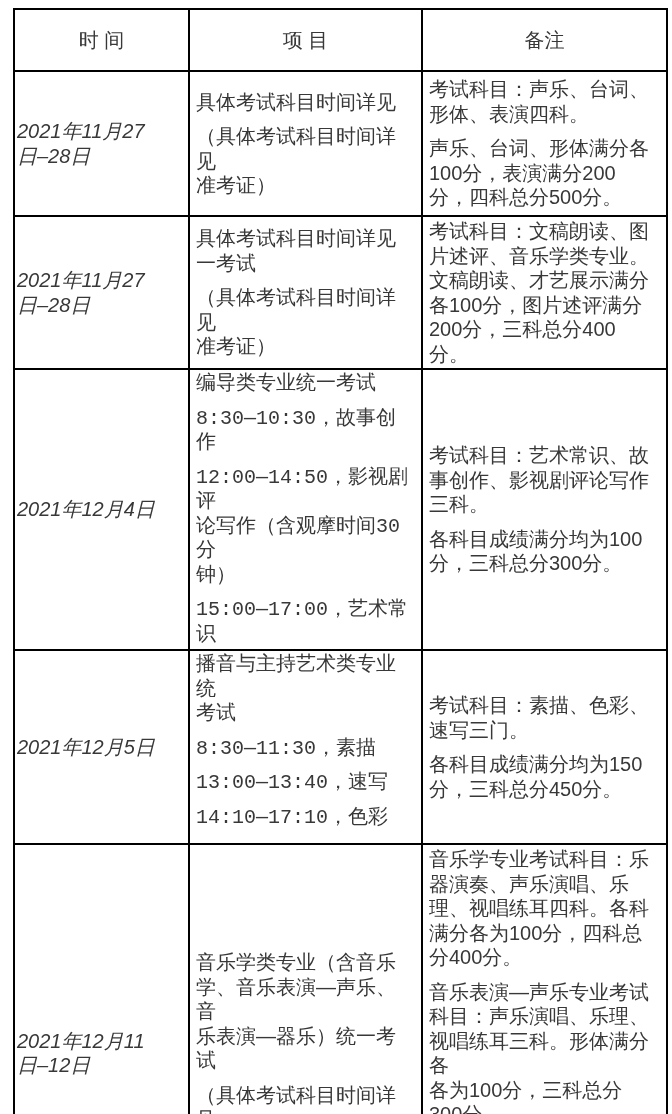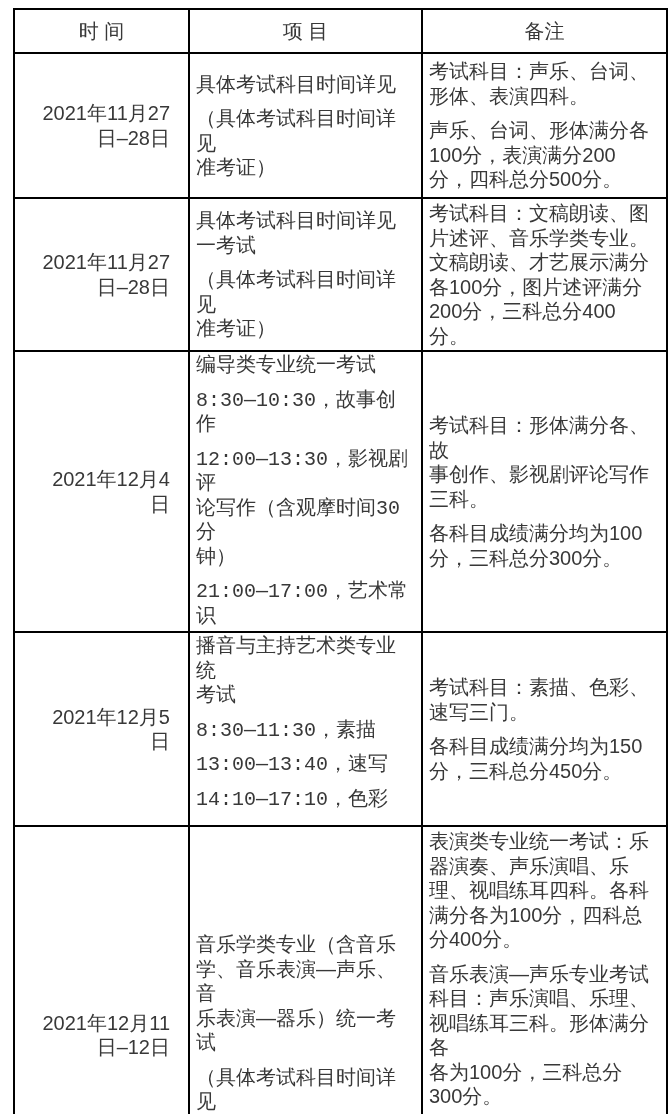--- a/index.html
+++ b/index.html
@@ -29,27 +29,28 @@
   col.c3 { width: 245px; }
   th, td {
     border: 2px solid #000000;
     font-weight: normal;
     vertical-align: middle;
     overflow: hidden;
   }
   th {
     height: 28px;
     text-align: center;
-    padding: 7px 4px;
+    padding: 16px 4px;
   }
   td { padding: 2px 6px; }
   td.time {
-    text-align: right;
+    text-align: left;
     white-space: pre-line;
-    padding: 2px 18px;
+    padding: 2px 2px;
+    font-style: italic;
   }
   td p {
     margin: 0 0 10px 0;
     white-space: pre-wrap;
   }
   td p:last-child { margin-bottom: 0; }
   tr.r1 { height: 145px; }
   tr.r2 { height: 152px; }
   tr.r3 { height: 183px; }
   tr.r4 { height: 194px; }
@@ -109,27 +110,27 @@
 各100分，图片述评满分
 200分，三科总分400
 分。</p>
           </td>
       </tr>
       <tr class="r3">
         <td class="time">2021年12月4日</td>
         <td class="item">
             <p>编导类专业统一考试</p>
             <p>8:30—10:30，故事创作</p>
-            <p>12:00—13:30，影视剧评
+            <p>12:00—14:50，影视剧评
 论写作（含观摩时间30分
 钟）</p>
-            <p>21:00—17:00，艺术常识</p>
+            <p>15:00—17:00，艺术常识</p>
           </td>
         <td class="note">
-            <p>考试科目：形体满分各、故
+            <p>考试科目：艺术常识、故
 事创作、影视剧评论写作
 三科。</p>
             <p>各科目成绩满分均为100
 分，三科总分300分。</p>
           </td>
       </tr>
       <tr class="r4">
         <td class="time">2021年12月5日</td>
         <td class="item">
             <p>播音与主持艺术类专业统
@@ -149,21 +150,21 @@
         <td class="time">2021年12月11
 日–12日</td>
         <td class="item">
             <p>音乐学类专业（含音乐
 学、音乐表演—声乐、音
 乐表演—器乐）统一考试</p>
             <p>（具体考试科目时间详见
 准考证）</p>
           </td>
         <td class="note">
-            <p>表演类专业统一考试：乐
+            <p>音乐学专业考试科目：乐
 器演奏、声乐演唱、乐
 理、视唱练耳四科。各科
 满分各为100分，四科总
 分400分。</p>
             <p>音乐表演—声乐专业考试
 科目：声乐演唱、乐理、
 视唱练耳三科。形体满分各
 各为100分，三科总分
 300分。</p>
             <p>音乐表演—器乐专业考试

